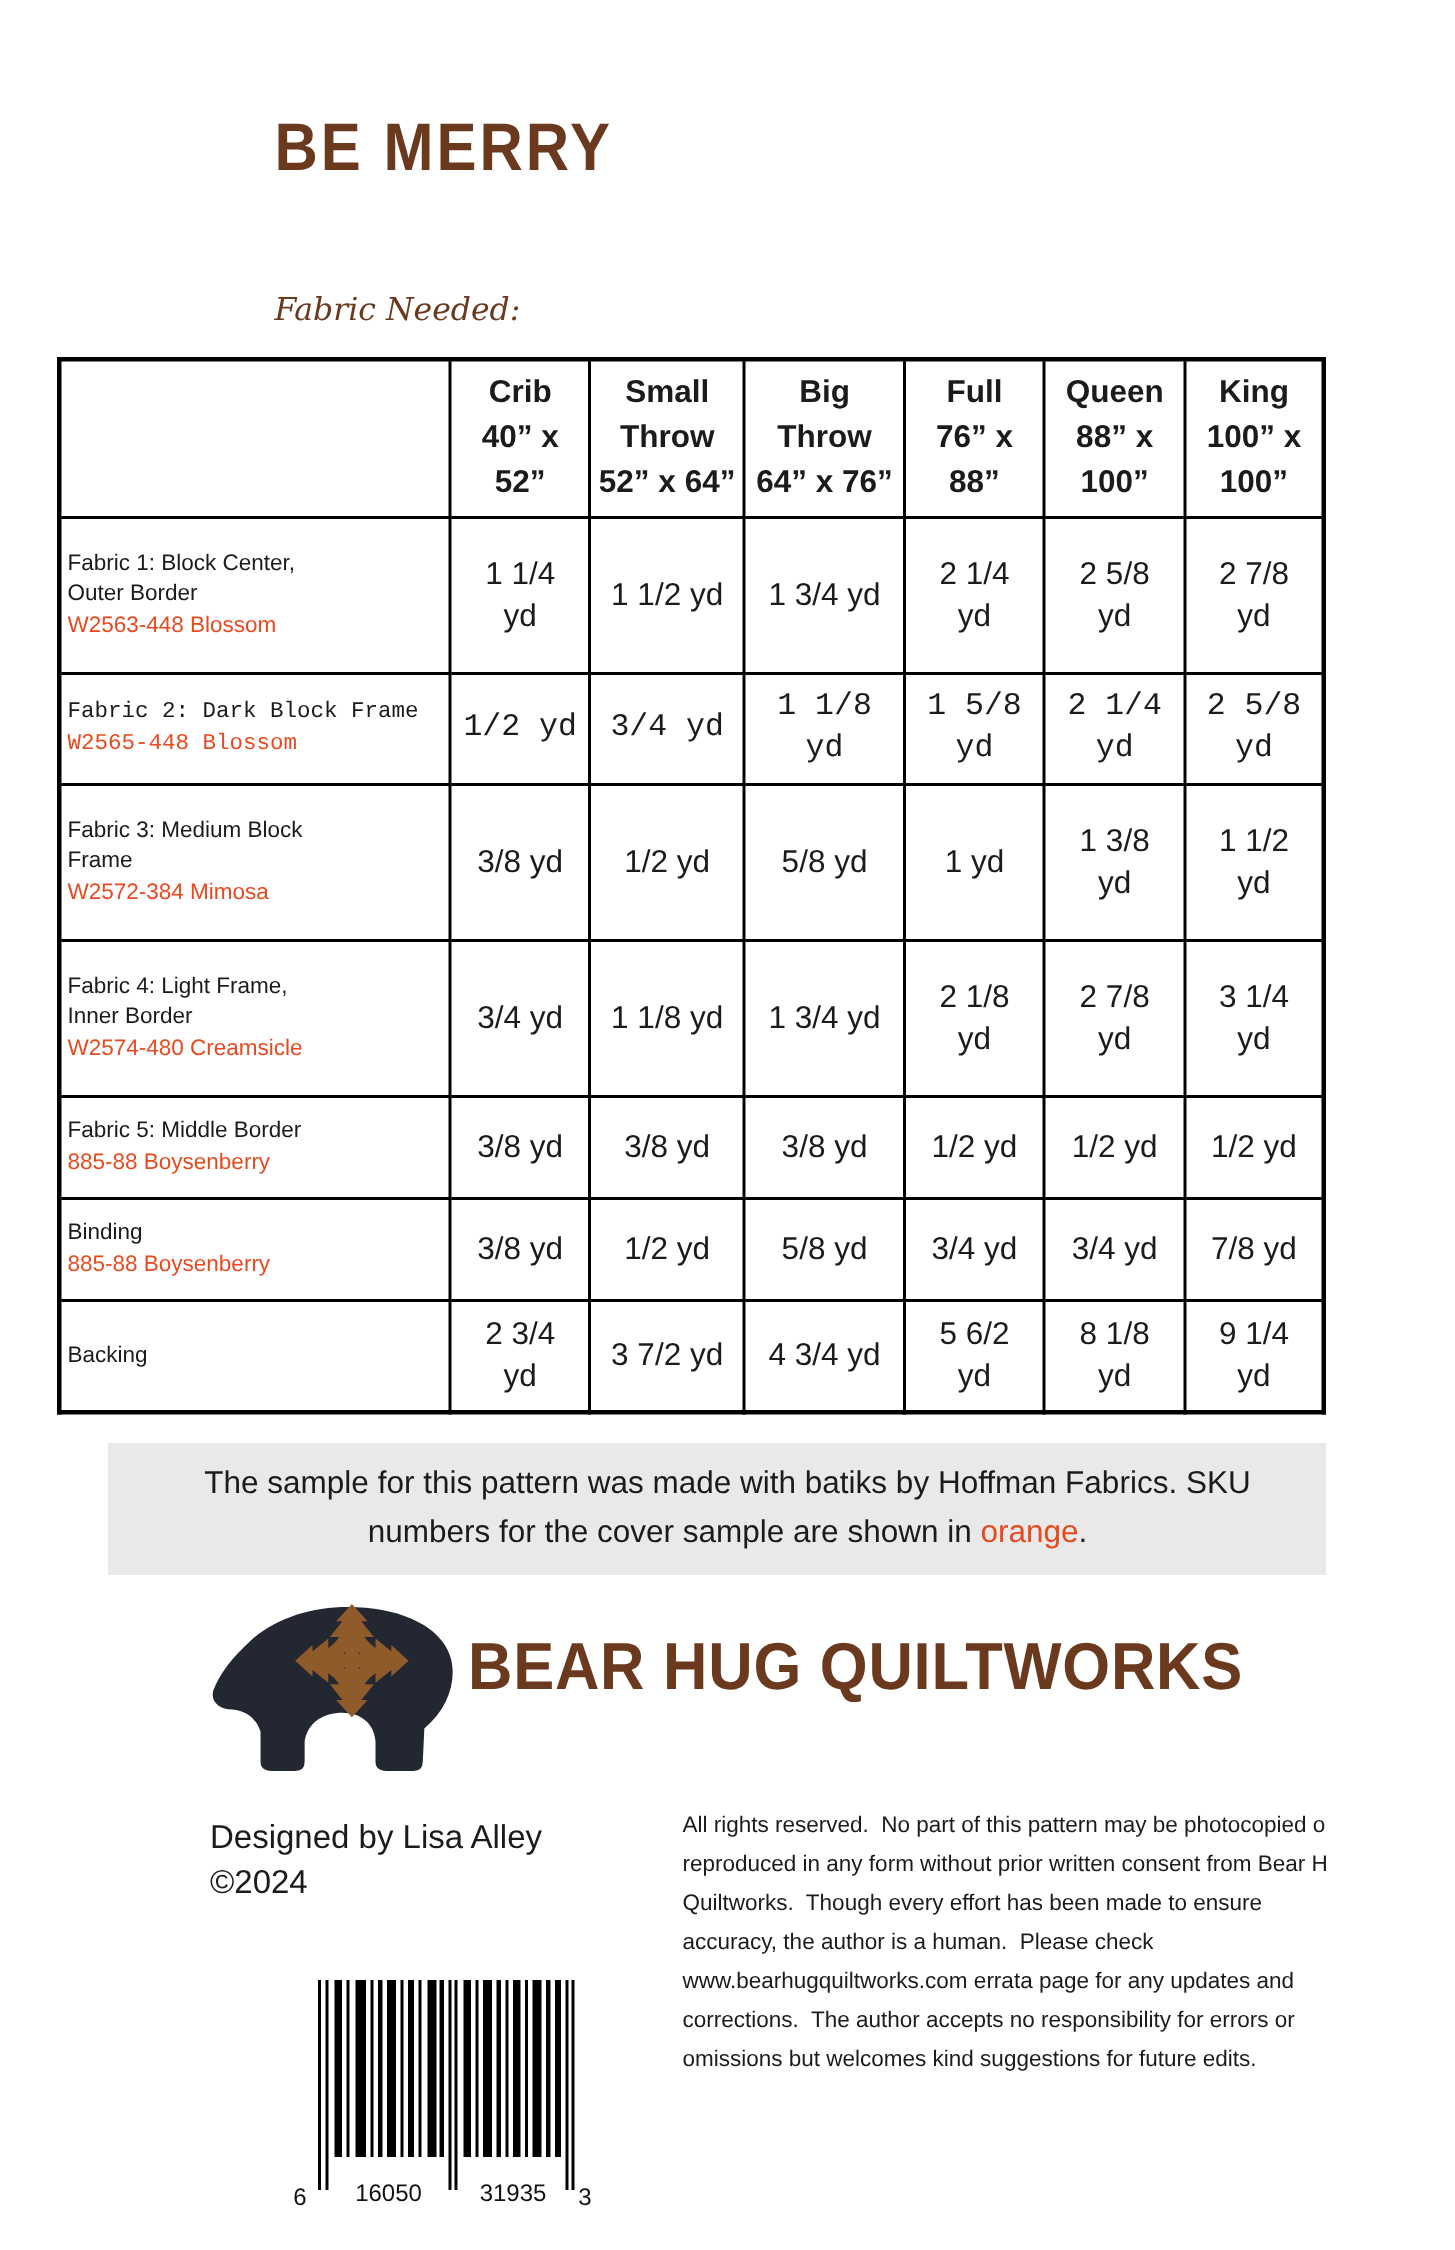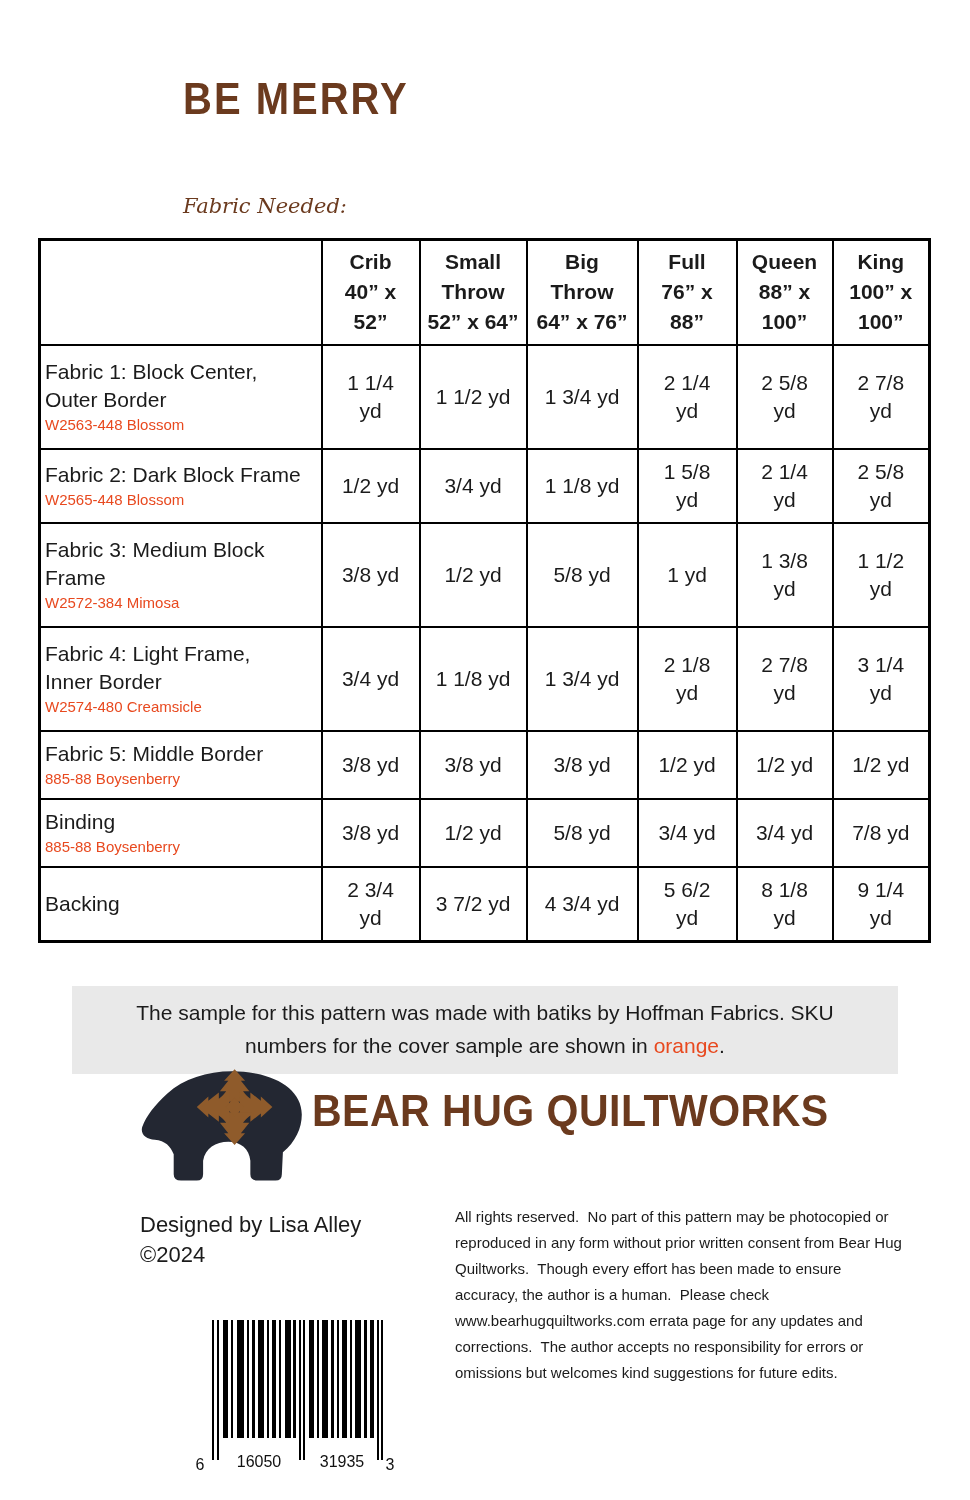--- a/index.html
+++ b/index.html
@@ -5,21 +5,21 @@
   :root{
     --brand-brown:#6b3a1e;
     --sku-orange:#e8491f;
     --bear-black:#232732;
     --star-brown:#8f5b2b;
     --note-bg:#e9e9e9;
     --text-dark:#1b1b1b;
   }
   html,body{margin:0;padding:0;background:#ffffff;}
   .page{
-    position:relative;width:970px;height:1500px;background:#ffffff;overflow:hidden;
+    position:relative;width:884px;height:1500px;background:#ffffff;overflow:hidden;
     font-family:"Liberation Sans",sans-serif;color:var(--text-dark);border-radius:26px;
   }
   .title{
     position:absolute;left:183px;top:74px;
     font-size:40px;font-weight:bold;letter-spacing:2px;color:var(--brand-brown);
     transform:scaleY(1.12);transform-origin:top left;white-space:nowrap;
   }
   .section-label{
     position:absolute;left:183px;top:194px;
     font-family:"DejaVu Serif",serif;font-style:italic;
@@ -27,28 +27,28 @@
   }
   .table-wrap{position:absolute;left:38px;top:238px;}
   table.fabric{border-collapse:collapse;table-layout:fixed;border:3px solid #000;}
   table.fabric th,table.fabric td{
     border:2px solid #000;padding:4px 4px;vertical-align:middle;
   }
   table.fabric th{
     font-weight:bold;font-size:21px;line-height:1.45;text-align:center;white-space:pre-line;
   }
   td.label-cell{text-align:left;padding-left:10px;vertical-align:middle;}
-  .row-label{font-size:21px;line-height:1.3;white-space:pre-line;color:var(--text-dark);}
+  .row-label{font-size:15px;line-height:1.3;white-space:pre-line;color:var(--text-dark);}
   .row-sku{font-size:15px;line-height:1.25;margin-top:3px;color:var(--sku-orange);}
   td.value-cell{
     text-align:center;font-size:21px;line-height:1.3;white-space:pre-line;
   }
   .note-box{
     position:absolute;left:72px;top:962px;width:826px;height:88px;
-    background:var(--note-bg);display:flex;align-items:center;justify-content:center;margin-top:24px;
+    background:var(--note-bg);display:flex;align-items:center;justify-content:center;
   }
   .note-text{
     font-size:21px;line-height:1.55;text-align:center;padding:0 58px;color:var(--text-dark);
   }
   .note-orange{color:var(--sku-orange);}
   .logo-bear{position:absolute;left:138px;top:1068px;}
   .brand-text{
     position:absolute;left:312px;top:1086px;
     font-size:41px;font-weight:bold;letter-spacing:0.5px;color:var(--brand-brown);
     transform:scaleY(1.08);transform-origin:top left;white-space:nowrap;
@@ -116,21 +116,21 @@
 yd</td>
             <td class="value-cell">1 1/2 yd</td>
             <td class="value-cell">1 3/4 yd</td>
             <td class="value-cell">2 1/4
 yd</td>
             <td class="value-cell">2 5/8
 yd</td>
             <td class="value-cell">2 7/8
 yd</td>
           </tr>
-          <tr style="height: 74px;">
+          <tr style="height: 74px; font-family: Liberation Mono, monospace;">
             <td class="label-cell">
               <div class="row-label">Fabric 2: Dark Block Frame</div>
               <div class="row-sku">W2565-448 Blossom</div>
             </td>
             <td class="value-cell">1/2 yd</td>
             <td class="value-cell">3/4 yd</td>
             <td class="value-cell">1 1/8 yd</td>
             <td class="value-cell">1 5/8
 yd</td>
             <td class="value-cell">2 1/4

